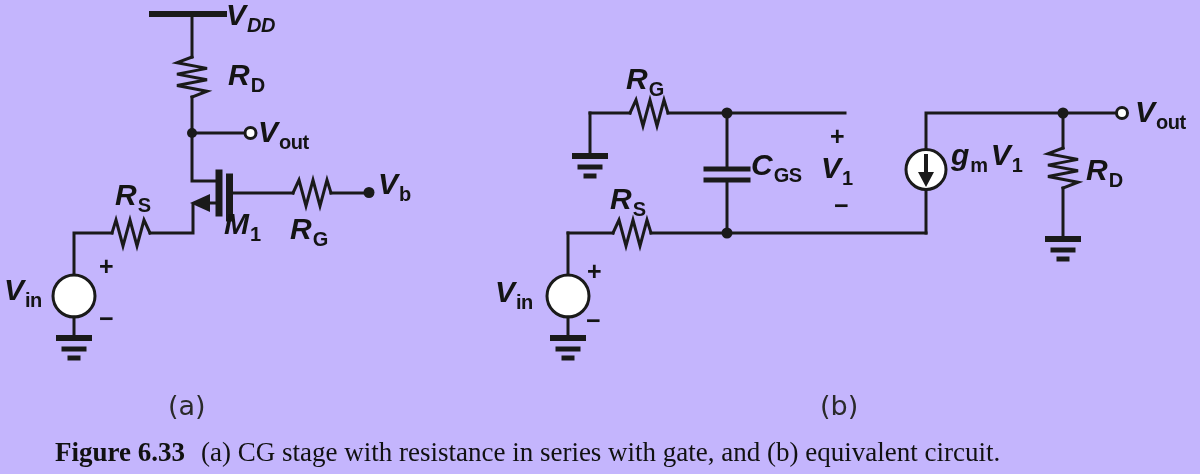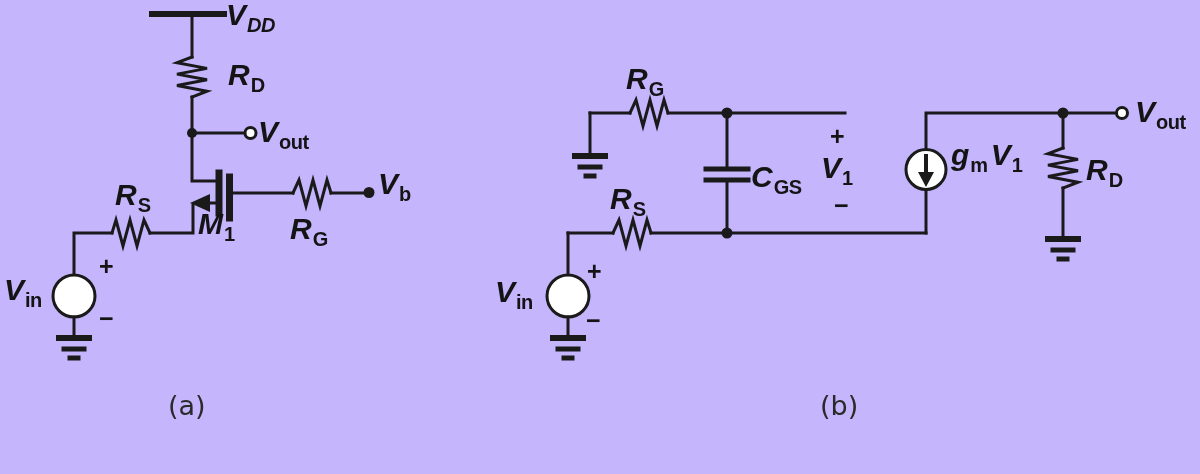--- a/index.html
+++ b/index.html
@@ -123,36 +123,39 @@
         <path d="M1053,250 H1073" stroke-width="5"></path>
         <path d="M1059,259 H1067" stroke-width="5"></path>
       </g>
     </g>
   </svg>
 
   <div class="lbl" style="left:226px;top:0px"><span class="base">V</span><span class="sub it">DD</span></div>
   <div class="lbl" style="left:228px;top:60px"><span class="base">R</span><span class="sub">D</span></div>
   <div class="lbl" style="left:258px;top:117px"><span class="base">V</span><span class="sub">out</span></div>
   <div class="lbl" style="left:115px;top:180px"><span class="base">R</span><span class="sub">S</span></div>
-  <div class="lbl" style="left:198px;top:209px"><span class="base">M</span><span class="sub">1</span></div>
+  <div class="lbl" style="left:224px;top:209px"><span class="base">M</span><span class="sub">1</span></div>
   <div class="lbl" style="left:290px;top:214px"><span class="base">R</span><span class="sub">G</span></div>
   <div class="lbl" style="left:378px;top:169px"><span class="base">V</span><span class="sub">b</span></div>
   <div class="lbl" style="left:4px;top:275px"><span class="base">V</span><span class="sub">in</span></div>
   <div class="sign" style="left:99px;top:254px">+</div>
   <div class="sign" style="left:99px;top:306px">−</div>
   <div class="sublabel" style="left:168px;top:392px">(a)</div>
 
   <div class="lbl" style="left:626px;top:64px"><span class="base">R</span><span class="sub">G</span></div>
   <div class="lbl" style="left:610px;top:184px"><span class="base">R</span><span class="sub">S</span></div>
-  <div class="lbl" style="left:751px;top:162px"><span class="base">C</span><span class="sub">GS</span></div>
+  <div class="lbl" style="left:751px;top:150px"><span class="base">C</span><span class="sub">GS</span></div>
   <div class="sign" style="left:830px;top:124px">+</div>
   <div class="lbl" style="left:821px;top:153px"><span class="base">V</span><span class="sub">1</span></div>
   <div class="sign" style="left:834px;top:193px">−</div>
   <div class="lbl" style="left:951px;top:140px"><span class="base">g</span><span class="sub">m</span><span class="base gap">V</span><span class="sub">1</span></div>
   <div class="lbl" style="left:1086px;top:155px"><span class="base">R</span><span class="sub">D</span></div>
   <div class="lbl" style="left:1135px;top:97px"><span class="base">V</span><span class="sub">out</span></div>
   <div class="lbl" style="left:495px;top:277px"><span class="base">V</span><span class="sub">in</span></div>
   <div class="sign" style="left:587px;top:259px">+</div>
   <div class="sign" style="left:586px;top:308px">−</div>
   <div class="sublabel" style="left:820px;top:392px">(b)</div>
 
+  <div class="caption" style="left:55px;top:438px">
+    <span class="cap-bold">Figure 6.33</span><span class="cap-rest">(a) CG stage with resistance in series with gate, and (b) equivalent circuit.</span>
+  </div>
 
 </div>
 
 </body></html>

